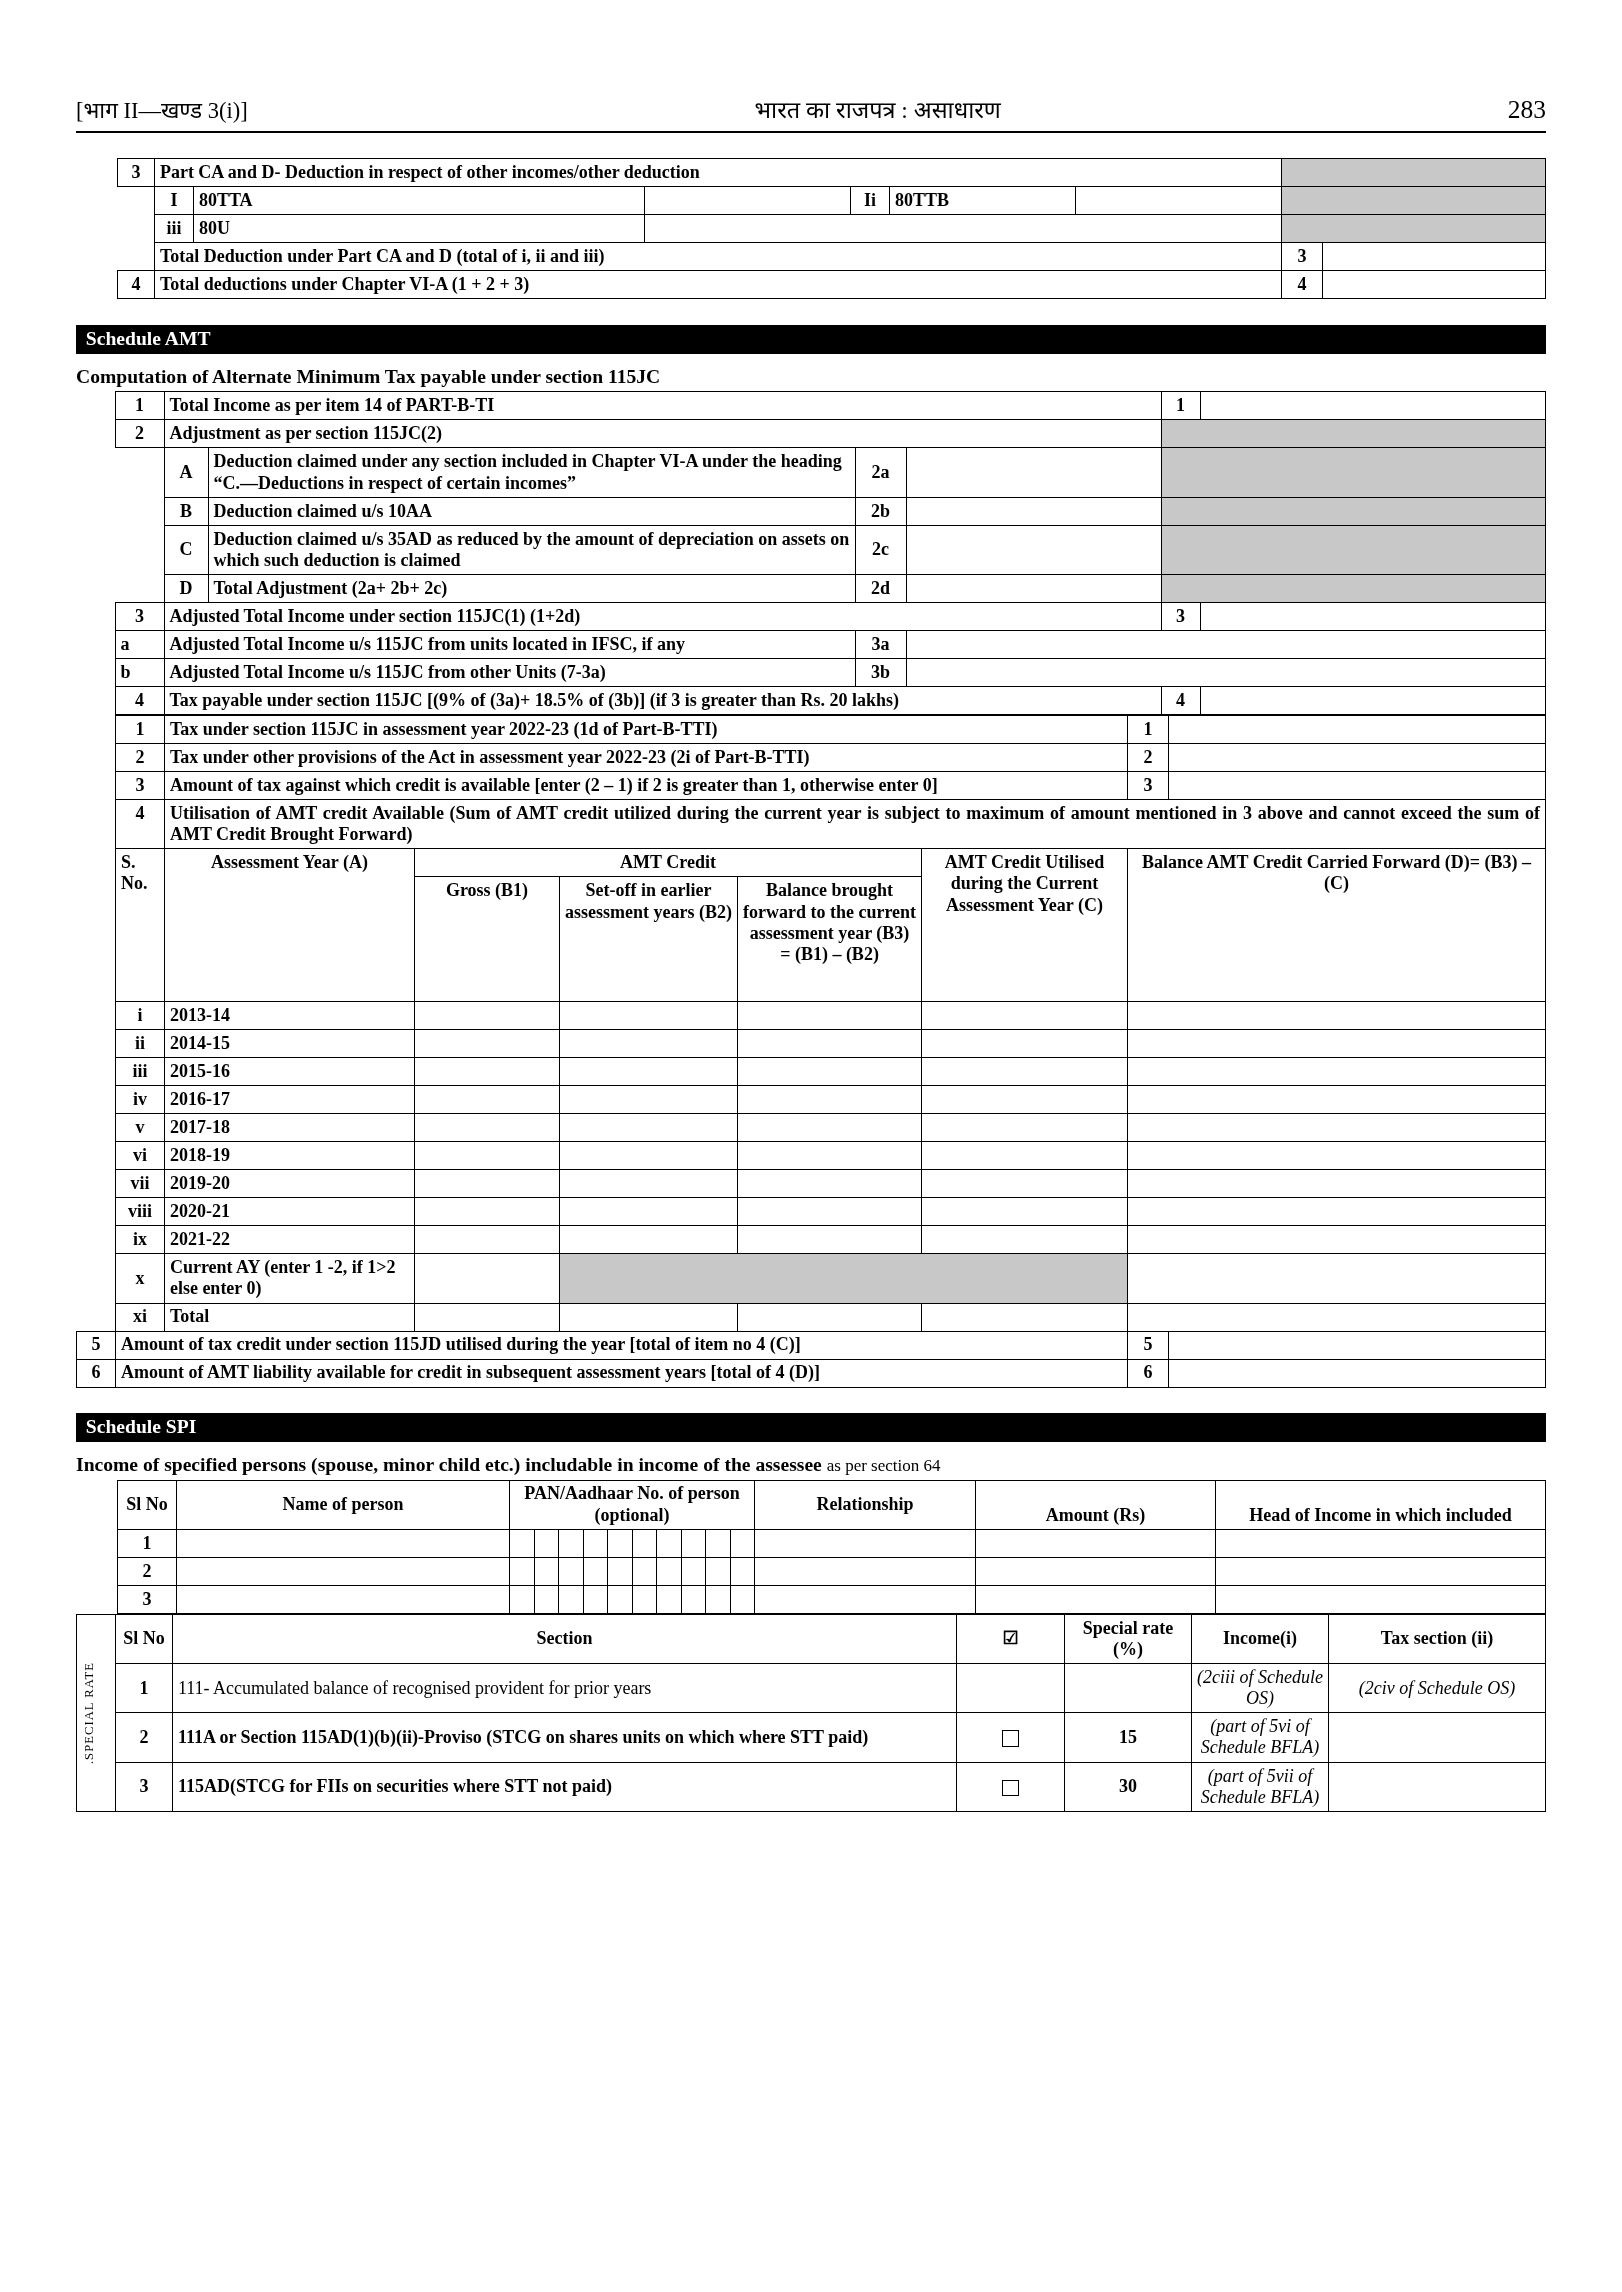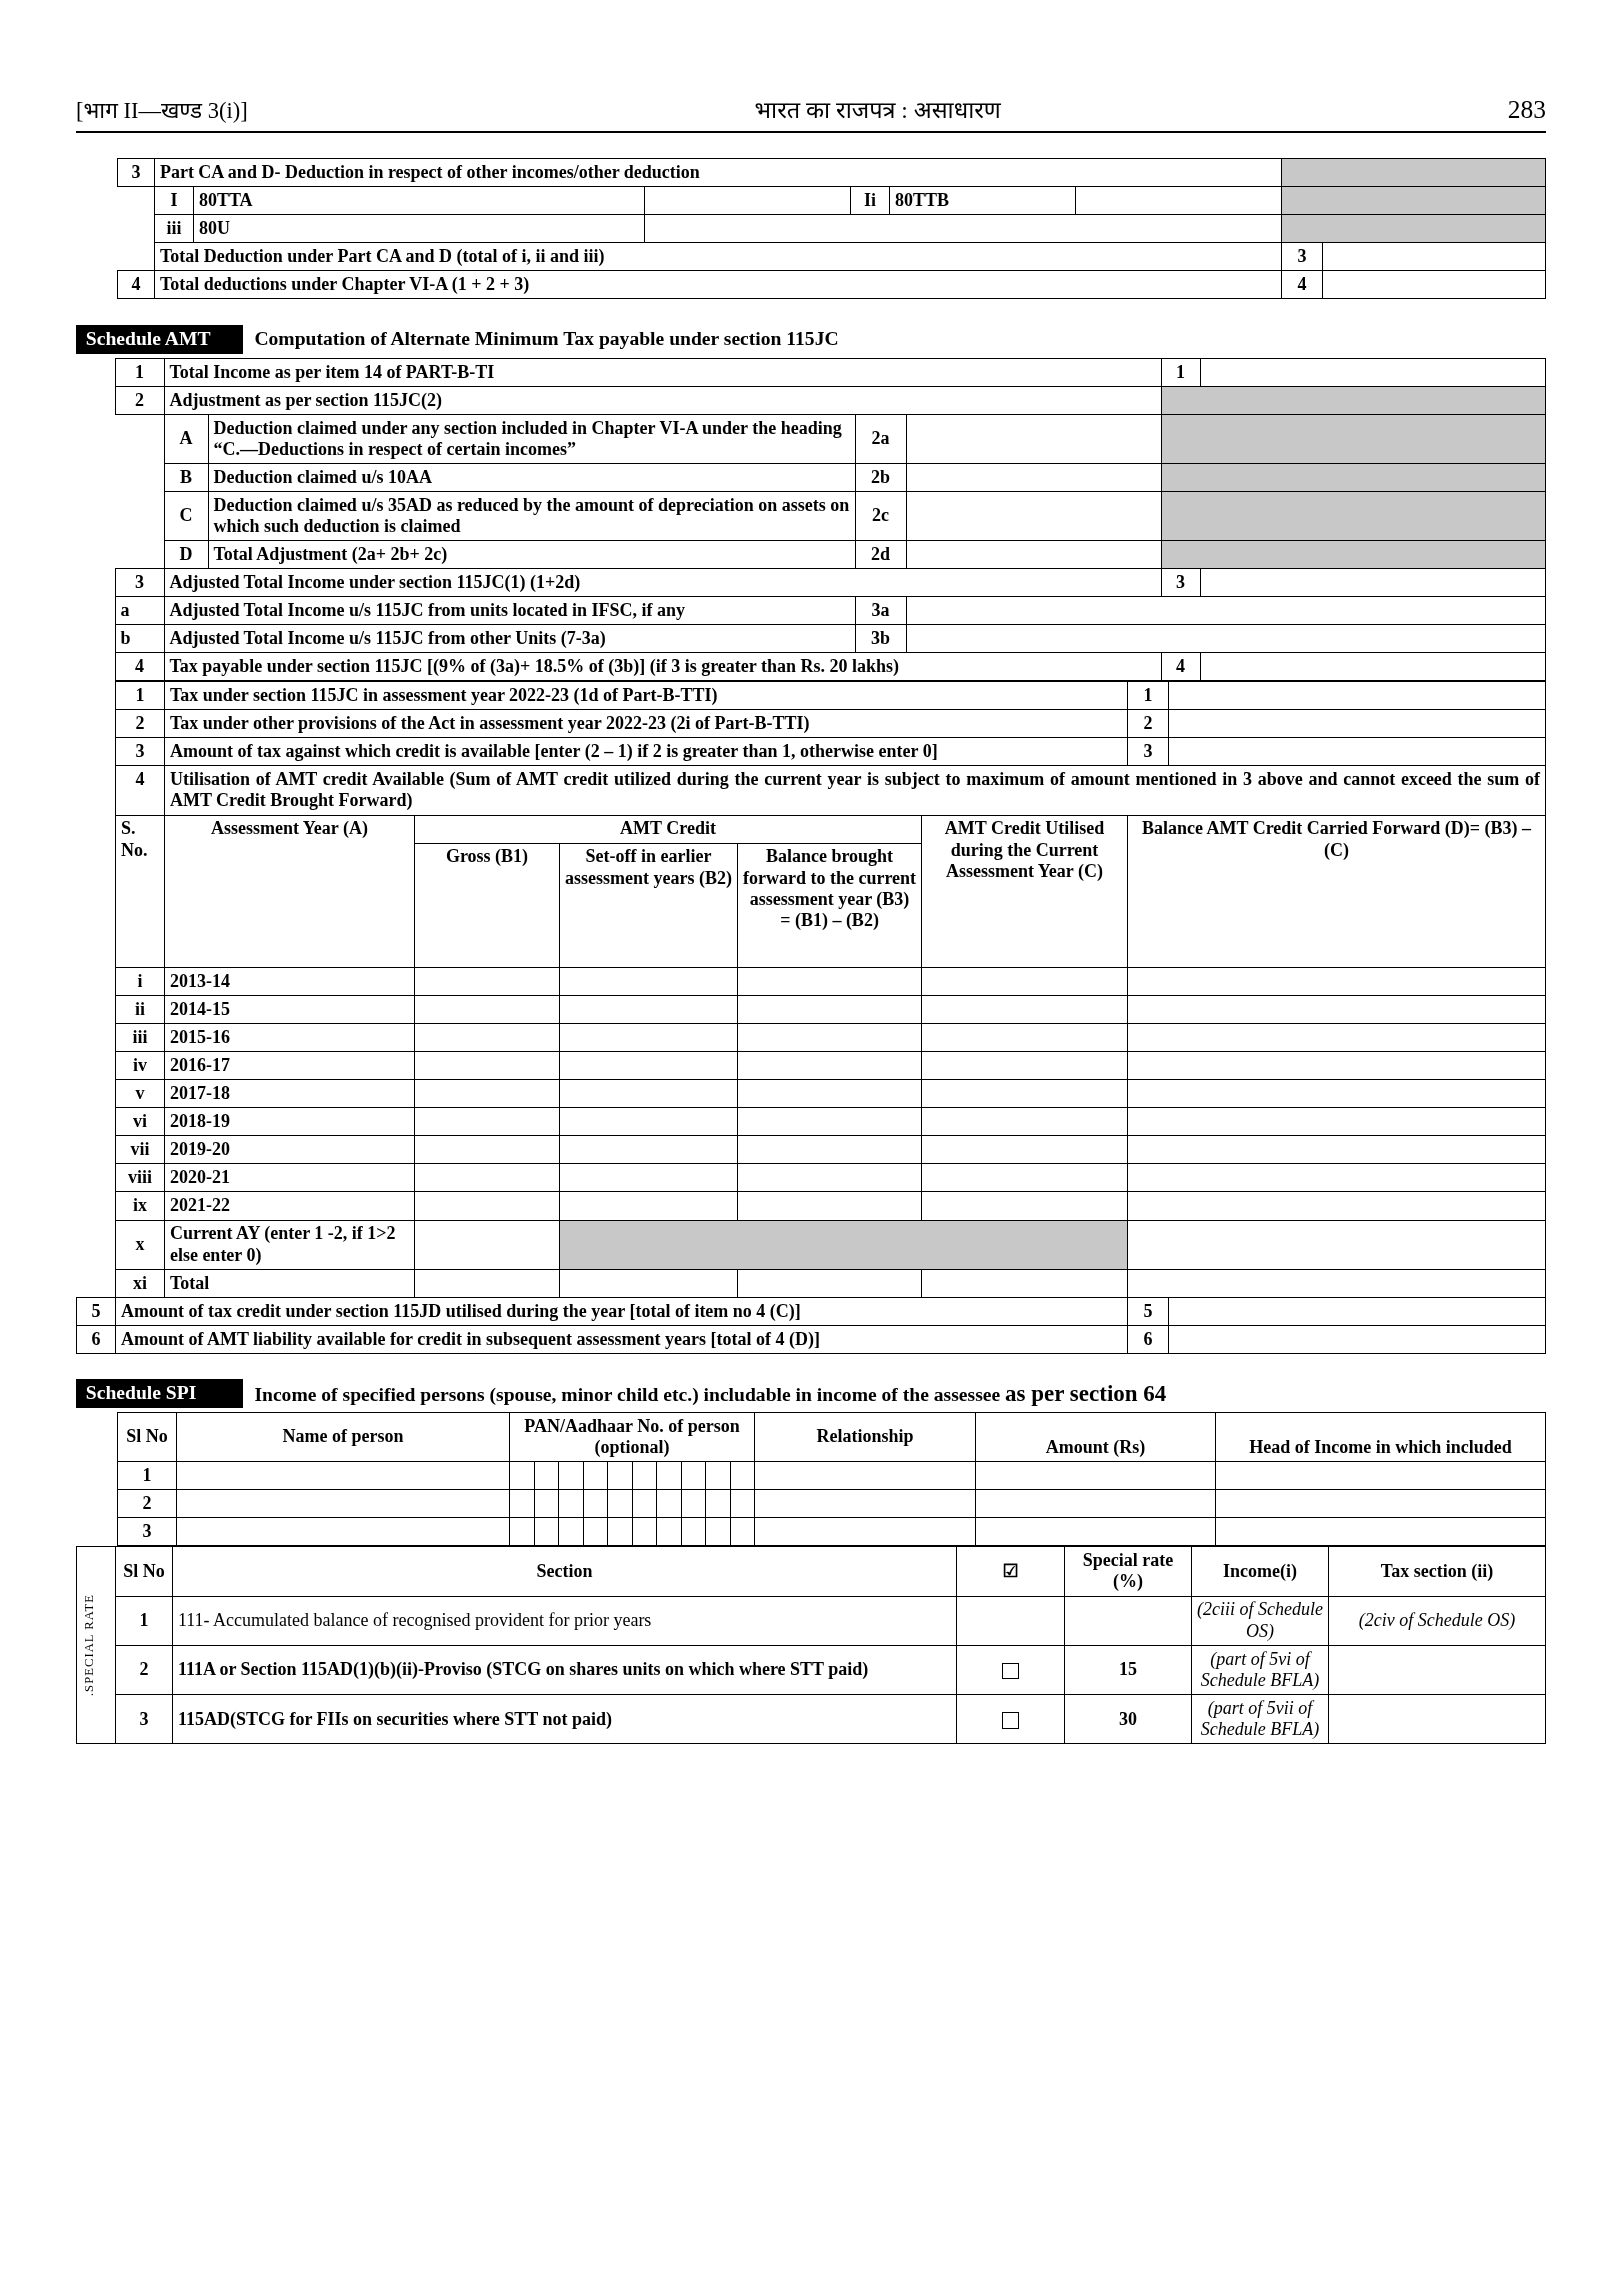--- a/index.html
+++ b/index.html
@@ -54,38 +54,38 @@
   .shaded { background: #c8c8c8; }
   .nb { border: none !important; }
   .small { font-size: 15.7px; }
   .italic { font-style: italic; }
 
   
   .sched {
     margin-top: 25.5px;
     margin-bottom: 3.9px;
     display: flex;
-    align-items: center;
     gap: 11.8px;
+    flex-direction: column;
   }
   .sched .tag {
     background: #000;
     color: #fff;
     font-weight: bold;
     font-size: 19.6px;
     padding: 2.9px 9.8px 3.9px 9.8px;
     display: inline-block;
     min-width: 147px;
   }
   .sched .tag.wide { min-width: 176px; }
   .sched .desc {
     font-weight: bold;
     font-size: 19.6px;
   }
-  .sched .desc .light { font-weight: bold; font-size: 23px; }
+  .sched .desc .light { font-weight: normal; font-size: 17px; }
   
   .idx { text-align: center; font-weight: bold; }
 
   .checkbox {
     display: inline-block;
     width: 14.7px;
     height: 14.7px;
     border: 1.6px solid #000;
     position: relative;
     vertical-align: middle;

